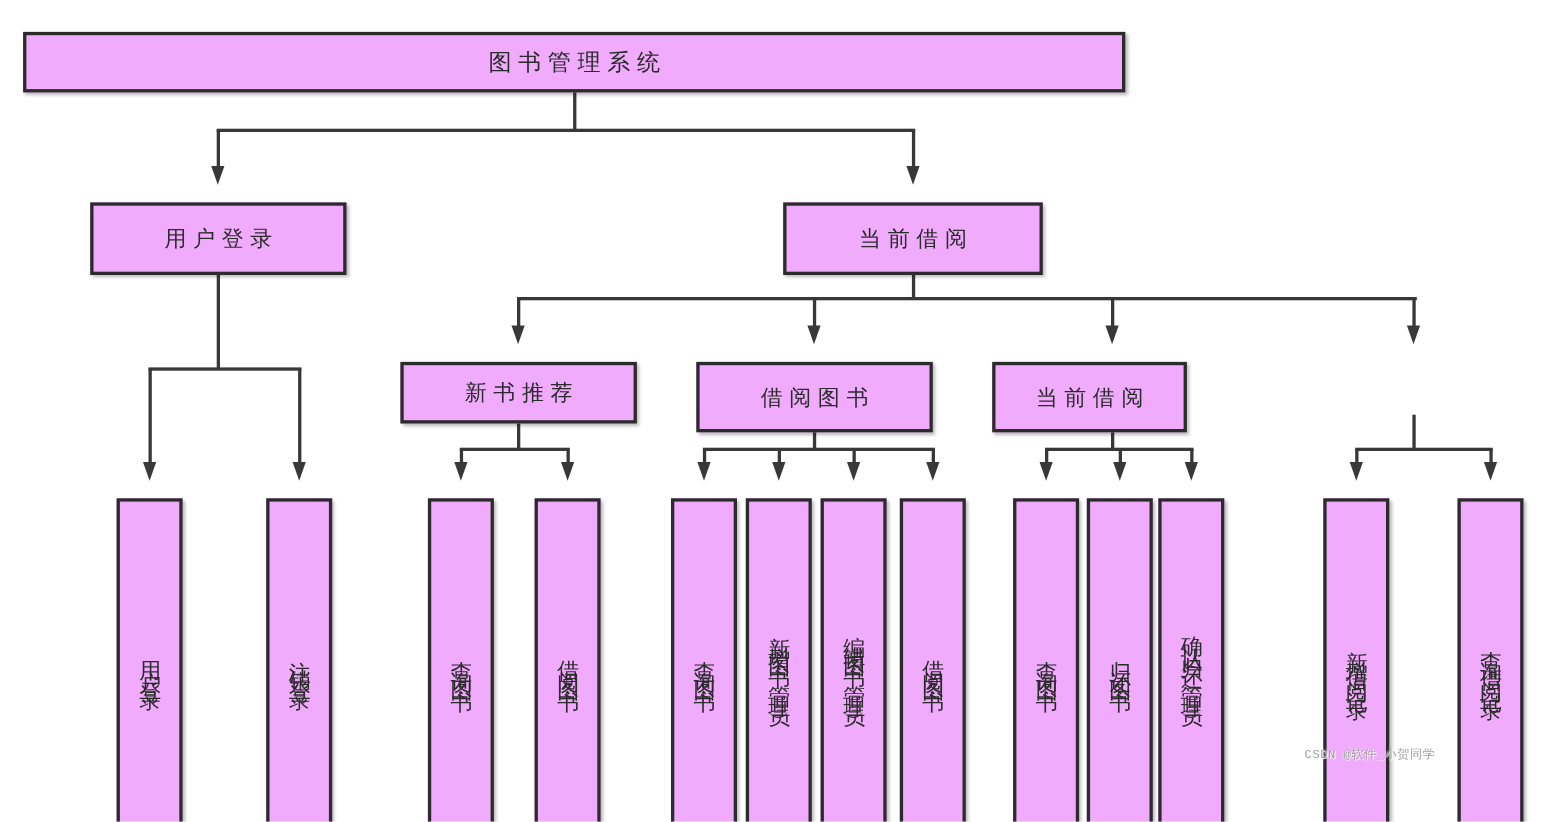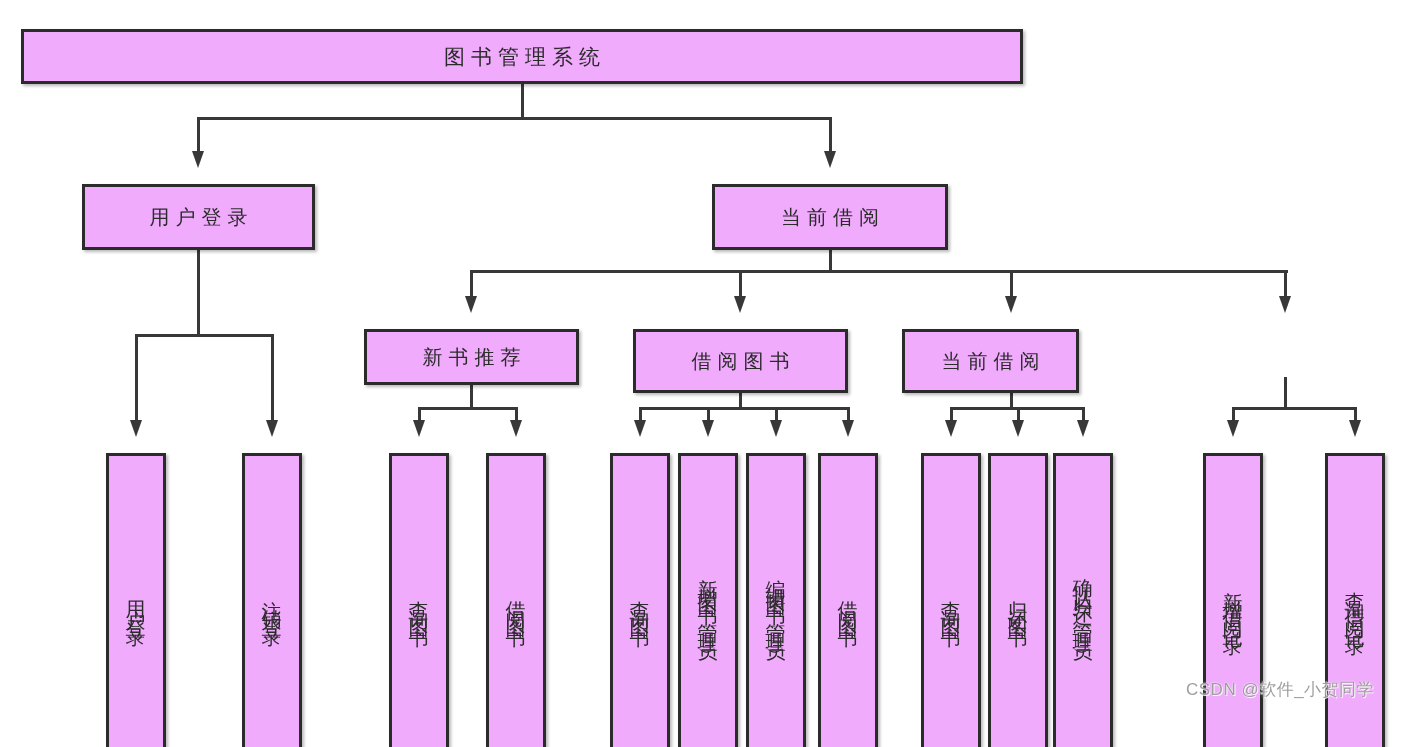--- a/index.html
+++ b/index.html
@@ -39,26 +39,27 @@
   .hl{position:absolute;height:3px;background:var(--line,#383838);z-index:1;}
   .ar{
     position:absolute;width:0;height:0;z-index:1;
     border-left:6px solid transparent;
     border-right:6px solid transparent;
     border-top:17px solid var(--line,#383838);
   }
   .watermark{
     position:absolute;
     left:1186px;top:678px;
-    font-size:17px;
+    font-size:11px;
     color:var(--wm,#9e9e9e);
     letter-spacing:0.5px;
     white-space:nowrap;
     z-index:6;
     text-shadow:0 0 2px #fff,1px 1px 0 rgba(255,255,255,0.8);
+    font-family:Liberation Mono, monospace;
   }
 </style>
 </head>
 <body>
 
 <div class="canvas" style="--bg: #ffffff; --border: #2b2b2b; --line: #383838; --text: #2b2b2b; --wm: #9e9e9e;">
 
   <div class="box" style="left:21px;top:13px;width:1002px;height:55px">
     <span class="hlbl f21">图书管理系统</span>
   </div>

